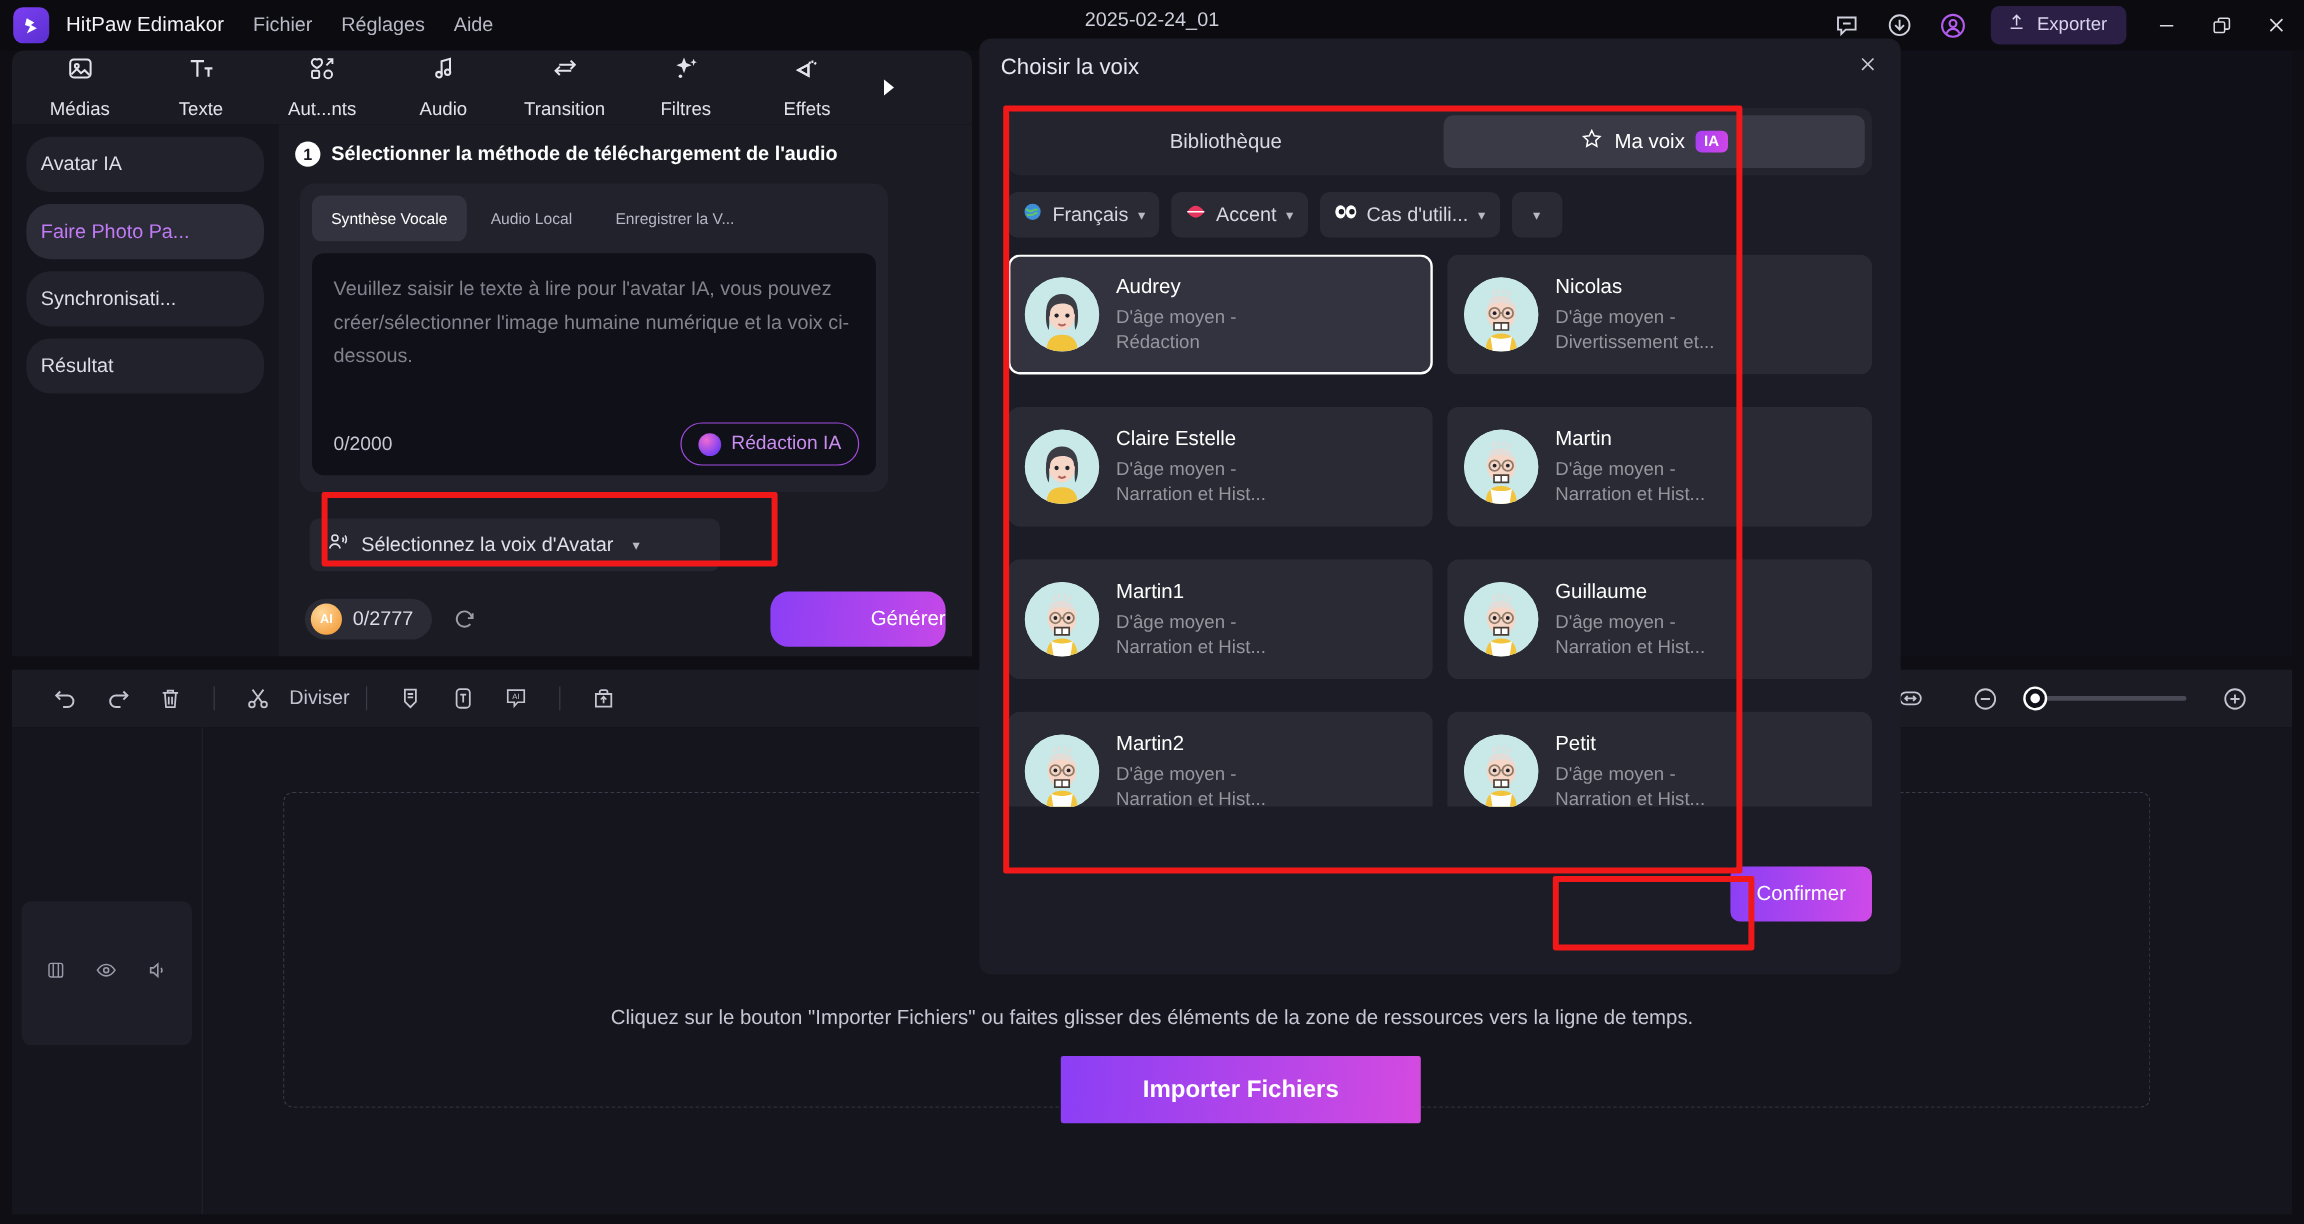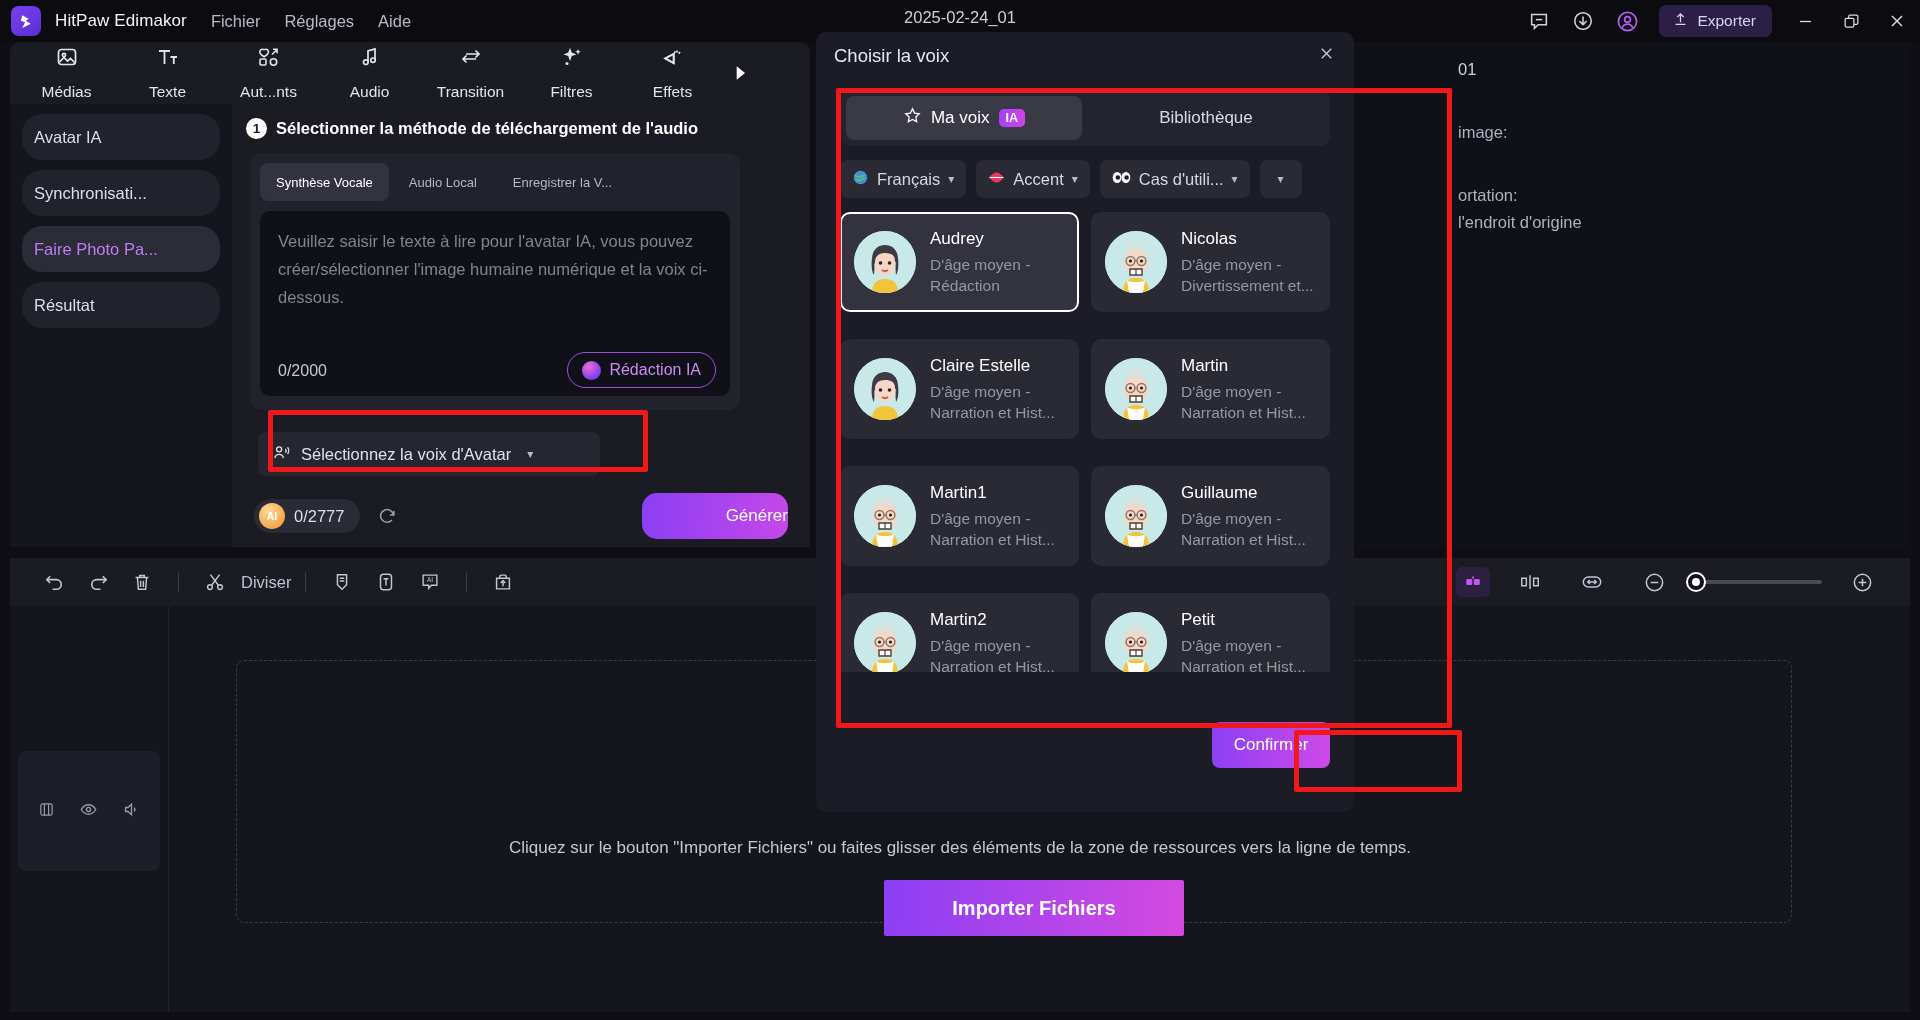--- a/index.html
+++ b/index.html
@@ -192,21 +192,21 @@
   }
   .import-btn {
     position: absolute; left: 884px; top: 880px; width: 300px; height: 56px;
     border-radius: 2px; background: linear-gradient(95deg,#8b3ff5,#d44ae0);
     display:flex;align-items:center;justify-content:center;
     font-size: 20px; font-weight: bold; color: #fff; text-align: center;
   }
 
   
   .modal {
-    position: absolute; left: 816px; top: 32px; width: 538px; height: 780px;
+    position: absolute; left: 816px; top: 32px; width: 768px; height: 780px;
     background: #1c1c26; border-radius: 10px;
   }
   .modal-head {
     height: 48px; display:flex; align-items:center; padding: 0 18px;
     font-size: 18.5px; color: #e6e6f0;
   }
   .modal-close { margin-left:auto; color:#c9c9d6; }
   .modal-body { padding: 0 24px; }
   .seg {
     margin-top: 10px; height: 56px; background: #24242e; border-radius: 10px;
@@ -407,25 +407,25 @@
       <svg width="20" height="20" viewBox="0 0 24 24" fill="#fff">
           <path d="M8 4l10 8-10 8z"></path>
         </svg>
     </div>
   </div>
 
   <div class="leftpanel">
     <div class="navitem">
       <span>Avatar IA</span>
     </div>
+    <div class="navitem active">
+      <span>Faire Photo Pa...</span>
+    </div>
     <div class="navitem">
       <span>Synchronisati...</span>
-    </div>
-    <div class="navitem active">
-      <span>Faire Photo Pa...</span>
     </div>
     <div class="navitem">
       <span>Résultat</span>
     </div>
   </div>
 
   <div class="centerpane">
     <div class="step-title">
       <span class="badge-num">1</span>
       <span>Sélectionner la méthode de téléchargement de l'audio</span>
@@ -615,31 +615,31 @@
       <span>Choisir la voix</span>
       <span class="modal-close">
         <svg width="19" height="19" viewBox="0 0 24 24" stroke="currentColor" stroke-width="1.7" fill="none">
             <path d="M6 6l12 12M18 6L6 18"></path>
           </svg>
       </span>
     </div>
 
     <div class="modal-body">
       <div class="seg">
+        <div class="seg-item">
+          <span>Bibliothèque</span>
+        </div>
         <div class="seg-item selected">
           <span>
             <svg width="19" height="19" viewBox="0 0 24 24" fill="none" stroke="#fff" stroke-width="1.6">
               <path d="M12 3.5l2.6 5.5 6 .8-4.4 4.2 1.1 6-5.3-2.9L6.7 20l1.1-6L3.4 9.8l6-.8z"></path>
               </svg>
           </span>
           <span>Ma voix</span>
           <span class="ia-chip">IA</span>
-        </div>
-        <div class="seg-item">
-          <span>Bibliothèque</span>
         </div>
       </div>
 
       <div class="filters">
         <div class="filter">
           <span>
             <svg width="17" height="17" viewBox="0 0 24 24">
                 <circle cx="12" cy="12" r="9.5" fill="#3f8fd8"></circle>
               <path d="M4 9c3 1 4 3 7 2s4-3 7-1M5 16c3-1 6 1 8-1s3-2 5-1" stroke="#5fc36a" stroke-width="2.4" fill="none"></path>
               </svg>

